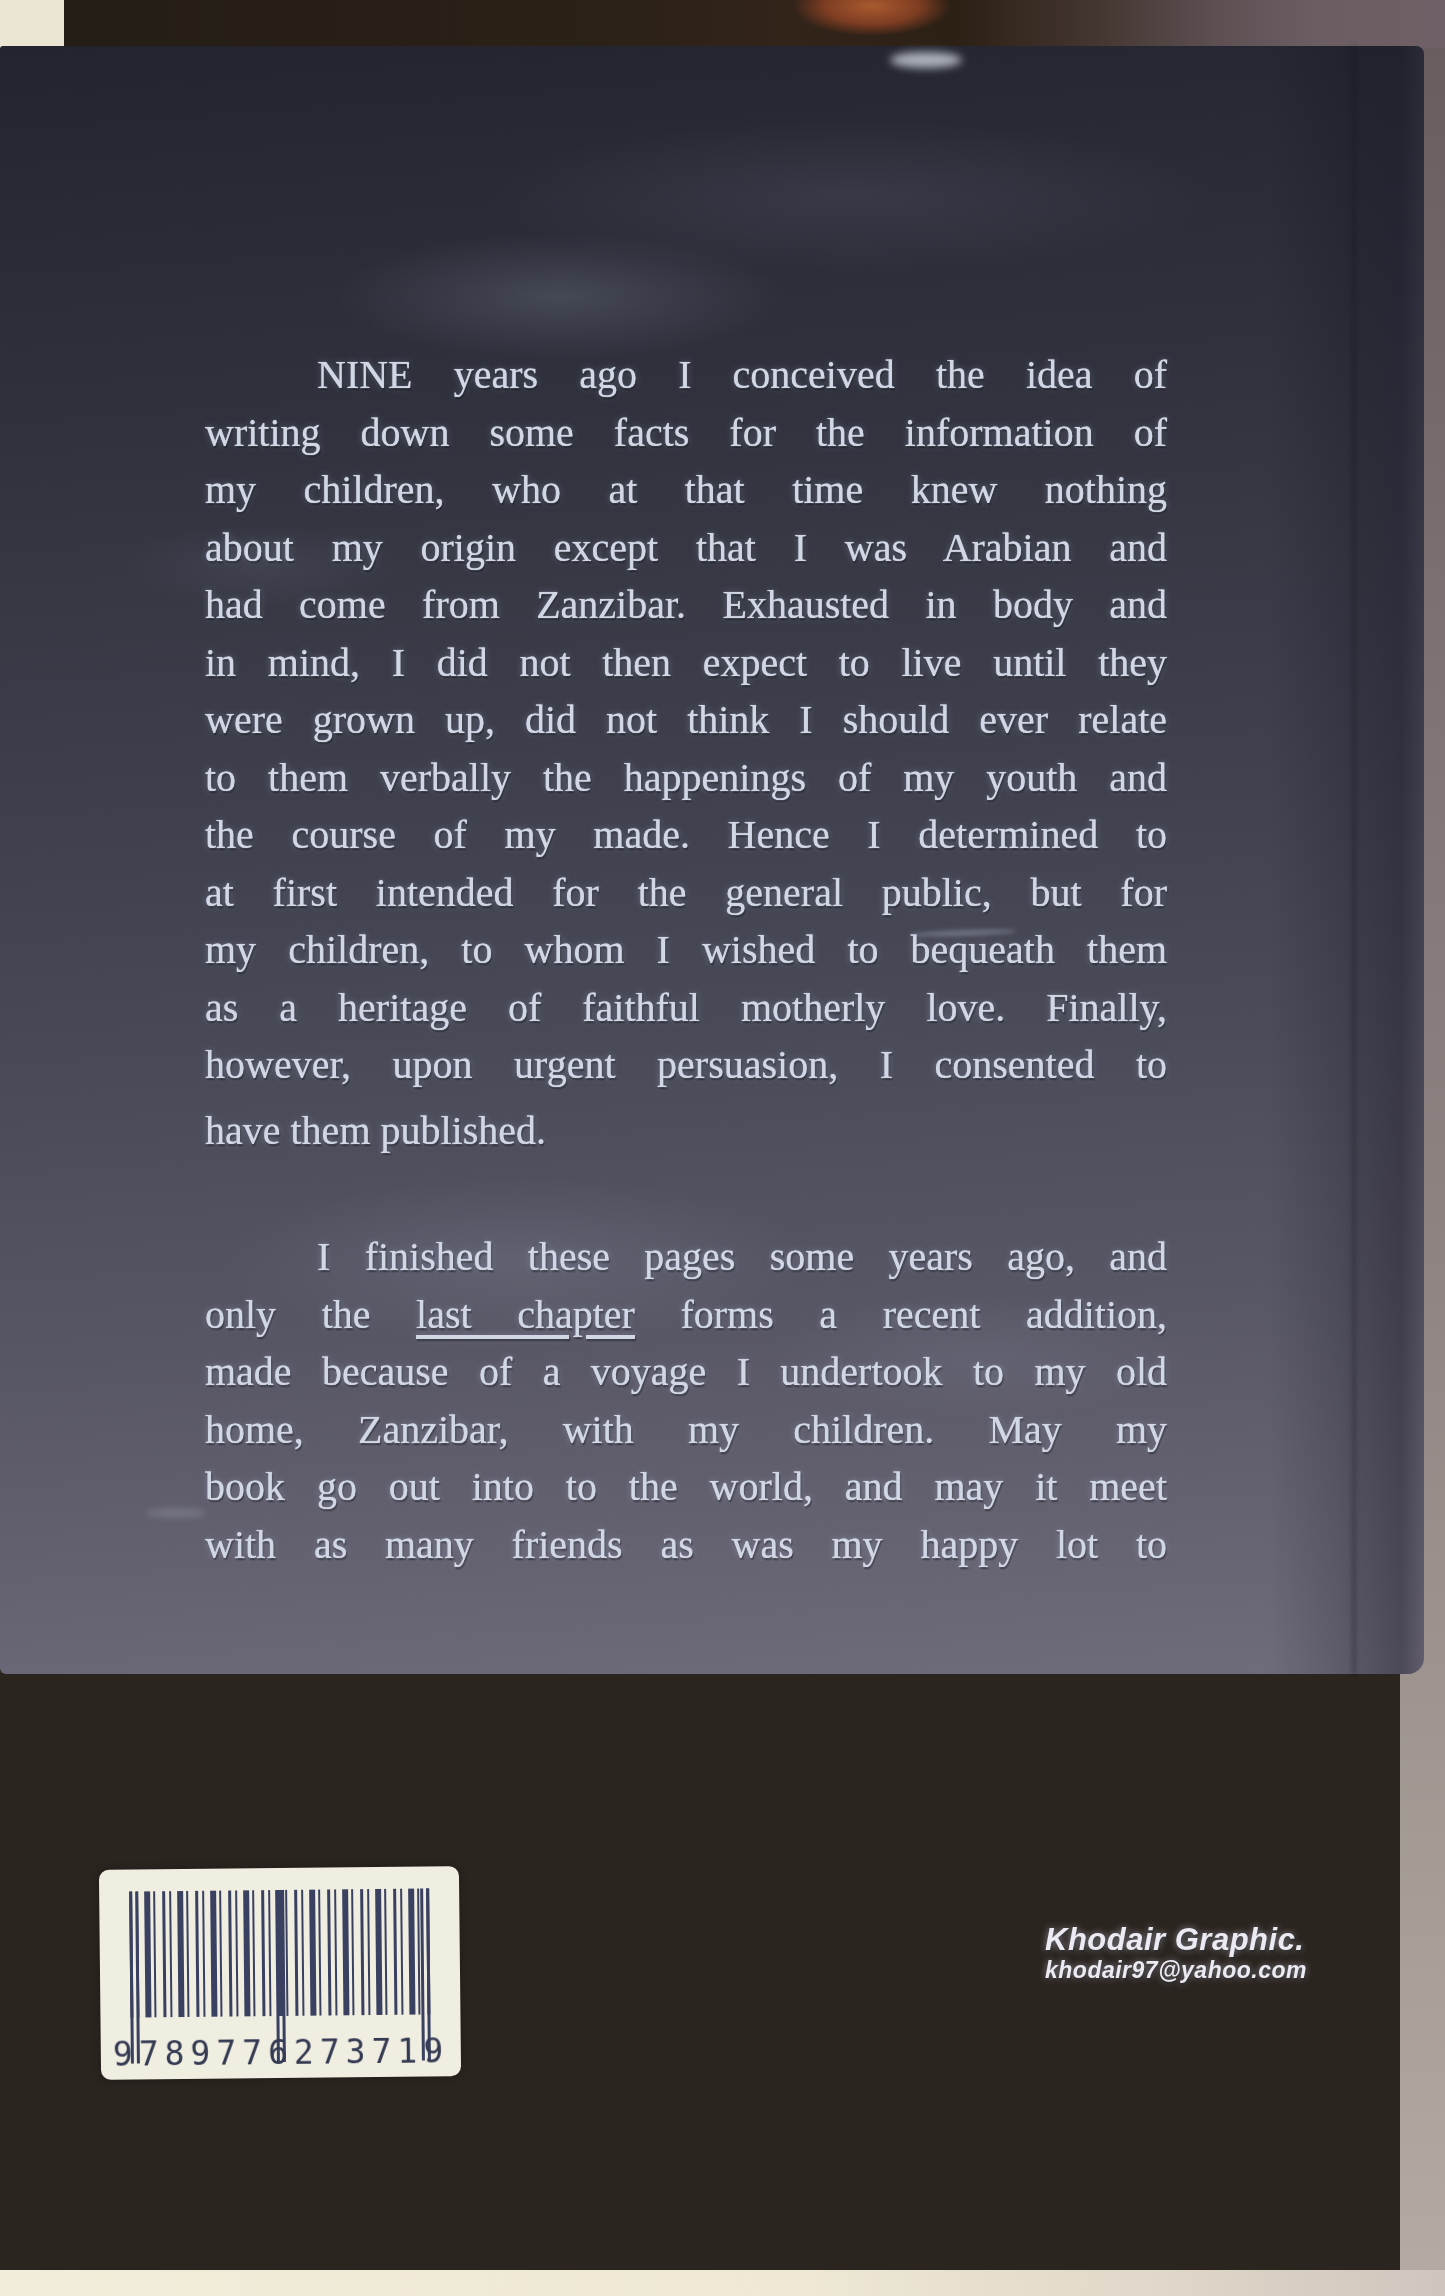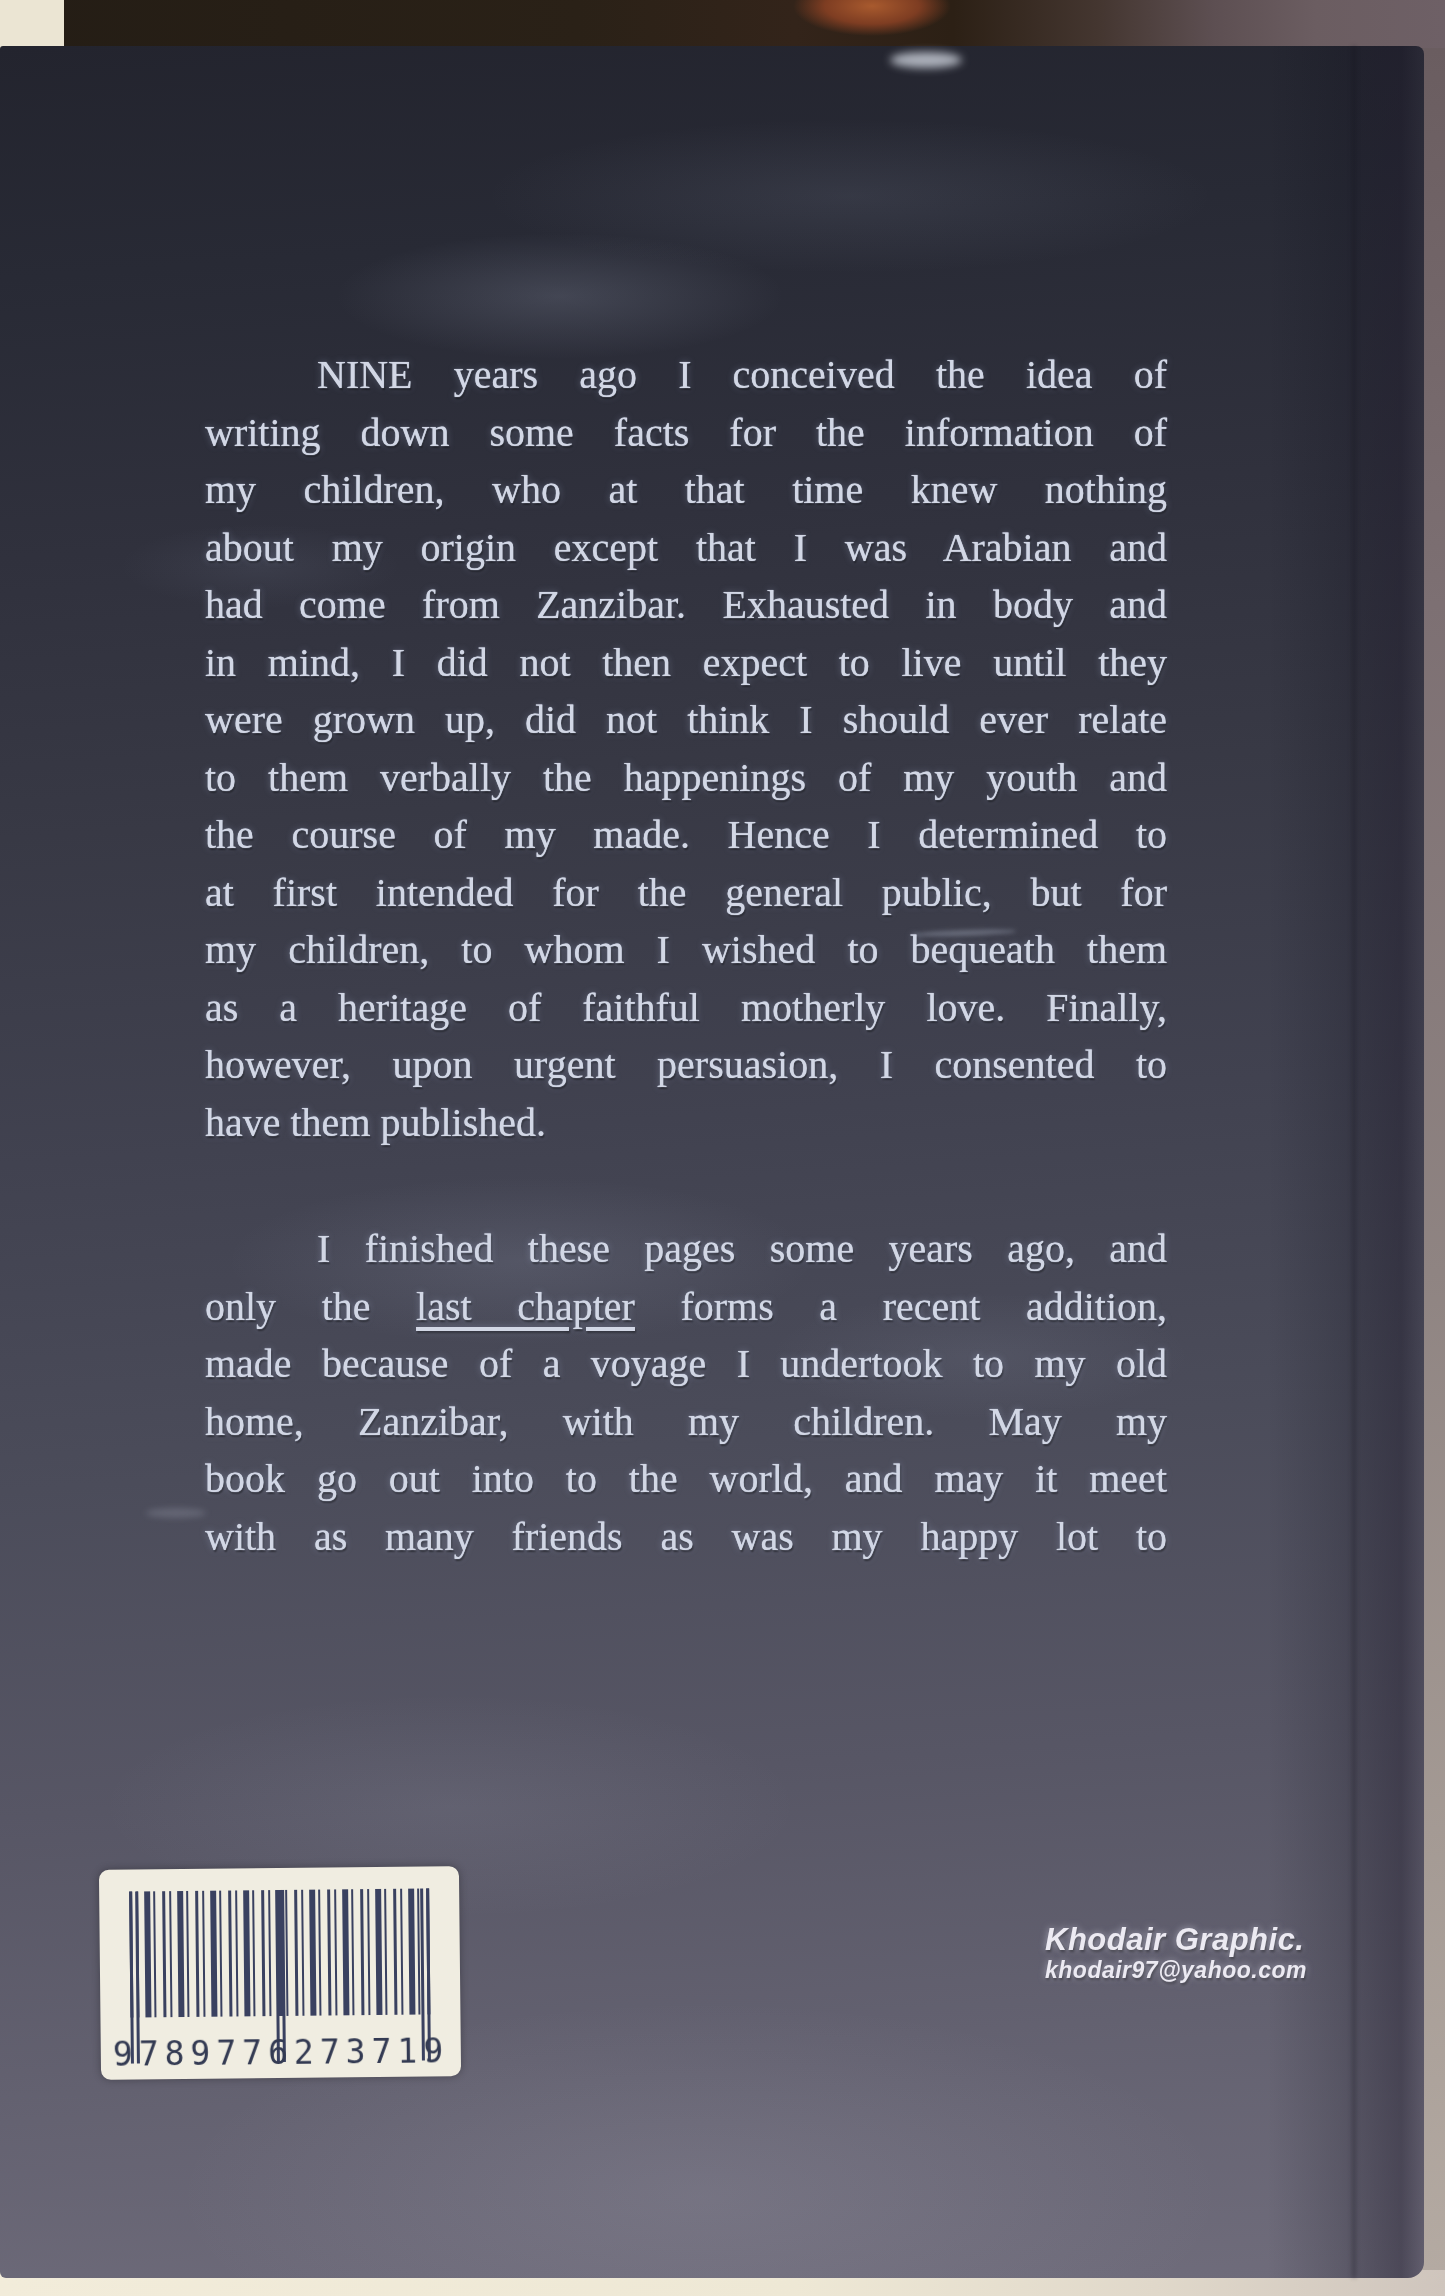--- a/index.html
+++ b/index.html
@@ -21,21 +21,21 @@
     position:absolute;top:48px;right:0;width:45px;height:2226px;
     background:linear-gradient(180deg,#6a5d60 0%,#7d7073 25%,#8f8482 55%,#a49a94 80%,#b4aaa2 100%);
   }
   .bg-bottom{
     position:absolute;left:0;bottom:0;width:100%;height:26px;
     background:linear-gradient(90deg,#f2ecda 0%,#eee8d5 55%,#e0d8ca 80%,#cfc5bd 100%);
   }
 
   
   .cover{
-    position:absolute;left:0;top:46px;width:1424px;height:2232px;
+    position:absolute;left:0;top:46px;width:1424px;height:1628px;
     border-radius:3px 8px 16px 6px;
     background:
       linear-gradient(90deg, rgba(0,0,0,0) 0%, rgba(0,0,0,0) 89%, rgba(10,10,22,0.16) 94%, rgba(28,24,40,0.42) 98.4%, rgba(58,52,70,0.25) 100%),
       radial-gradient(ellipse 320px 90px at 560px 250px, rgba(168,176,198,0.20) 0%, rgba(168,176,198,0) 70%),
       radial-gradient(ellipse 520px 110px at 850px 150px, rgba(150,158,180,0.13) 0%, rgba(150,158,180,0) 70%),
       radial-gradient(ellipse 200px 60px at 260px 520px, rgba(150,160,185,0.10) 0%, rgba(150,160,185,0) 70%),
       radial-gradient(ellipse 420px 120px at 520px 1215px, rgba(175,182,205,0.14) 0%, rgba(175,182,205,0) 70%),
       radial-gradient(ellipse 300px 90px at 980px 1310px, rgba(165,172,195,0.10) 0%, rgba(165,172,195,0) 70%),
       radial-gradient(ellipse 500px 160px at 450px 1760px, rgba(185,188,205,0.10) 0%, rgba(185,188,205,0) 70%),
       radial-gradient(ellipse 700px 260px at 700px 2150px, rgba(200,200,214,0.13) 0%, rgba(200,200,214,0) 75%),
@@ -52,21 +52,21 @@
   .blurb{
     position:absolute;left:205px;top:300px;width:962px;
     color:#d2d7e5;font-size:40px;line-height:57.5px;
     text-shadow:0 0 7px rgba(180,195,230,0.35), 0 0 1px rgba(222,230,250,0.85), 1px 2px 2px rgba(0,0,0,0.55);
     filter:blur(0.3px);
   }
   .para{margin:0;}
   .para.second{margin-top:69px;}
   .line{text-align:justify;text-align-last:justify;}
   .line.start{text-indent:112px;}
-  .line.end{text-align-last:left;}
+  .line.end{text-align-last:left;margin-top:8px;}
   .u{
     text-decoration:underline;
     text-decoration-thickness:3.5px;
     text-underline-offset:7px;
   }
 
   
   .barcode{
     position:absolute;left:100px;top:1822px;width:360px;height:210px;
     background:#f0ede1;border-radius:10px;transform:rotate(-0.6deg);

